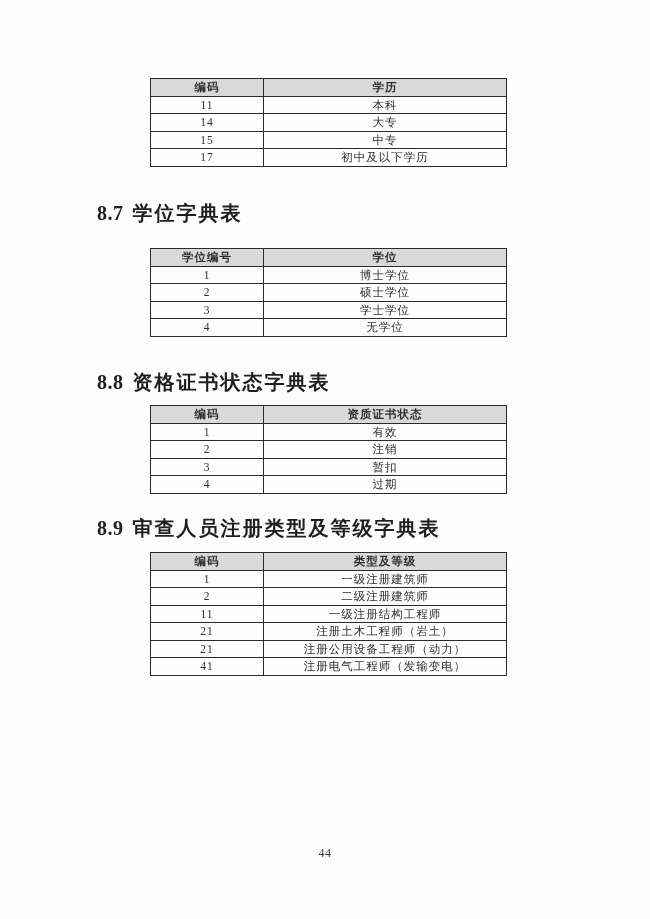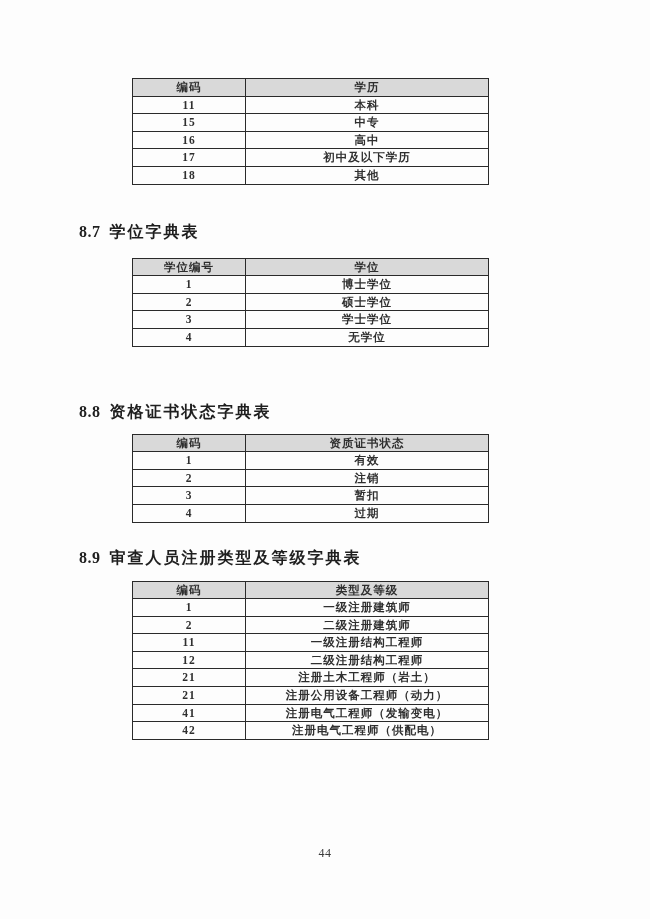--- a/index.html
+++ b/index.html
@@ -6,63 +6,62 @@
   body {
     width: 650px; height: 919px;
     background: #fdfdfd;
     font-family: "Liberation Serif", "DejaVu Serif", serif;
     color: #2f2f2f;
     position: relative;
     overflow: hidden;
   }
   .content {
     position: absolute;
-    left: 79px; top: 78px;
+    left: 97px; top: 78px;
     width: 470px;
   }
   table.dict-table {
     border-collapse: collapse;
     table-layout: fixed;
     width: 356px;
     margin-left: 53px;
     border: 1.6px solid #1d1d1d;
   }
   .dict-table th, .dict-table td {
     border: 1px solid #2a2a2a;
     text-align: center;
     vertical-align: middle;
     font-size: 11.5px;
     line-height: 16.6px;
     height: 16.6px;
     padding: 0;
     letter-spacing: 1px;
     white-space: nowrap;
     overflow: hidden;
-    font-weight: bold;
   }
   .dict-table th {
     background: #d9d9d9;
     font-weight: bold;
   }
   .col-code { width: 112px; }
   .col-value { width: 242px; }
   .sec-heading {
     margin: 0;
-    font-size: 16px;
+    font-size: 20px;
     line-height: 21px;
     font-weight: bold;
     color: #1f1f1f;
     letter-spacing: 2px;
   }
   .sec-num { letter-spacing: 0.5px; margin-right: 9px; }
   
   #table-0 { margin-top: 0; }
   #heading-1 { margin-top: 36px; }
-  #table-1 { margin-top: 16px; }
-  #heading-2 { margin-top: 54px; }
+  #table-1 { margin-top: 24px; }
+  #heading-2 { margin-top: 35px; }
   #table-2 { margin-top: 12px; }
   #heading-3 { margin-top: 24px; }
   #table-3 { margin-top: 13px; }
   .page-number {
     position: absolute;
     left: 0; top: 846px;
     width: 650px;
     text-align: center;
     font-size: 12px;
     color: #3a3a3a;
@@ -80,34 +79,30 @@
           <th class="col-code">编码</th>
           <th class="col-value">学历</th>
         </tr>
       </thead>
     <tbody>
         <tr>
           <td class="col-code">11</td>
           <td class="col-value">本科</td>
         </tr>
         <tr>
+          <td class="col-code">14</td>
+          <td class="col-value">大专</td>
+        </tr>
+        <tr>
           <td class="col-code">15</td>
           <td class="col-value">中专</td>
         </tr>
         <tr>
-          <td class="col-code">16</td>
-          <td class="col-value">高中</td>
-        </tr>
-        <tr>
           <td class="col-code">17</td>
           <td class="col-value">初中及以下学历</td>
-        </tr>
-        <tr>
-          <td class="col-code">18</td>
-          <td class="col-value">其他</td>
         </tr>
       </tbody>
   </table>
 
   <h2 class="sec-heading" id="heading-1">
     <span class="sec-num">8.7</span><span class="sec-title">学位字典表</span>
   </h2>
   <table class="dict-table" id="table-1">
     <thead>
         <tr>
@@ -182,37 +177,29 @@
         </tr>
         <tr>
           <td class="col-code">2</td>
           <td class="col-value">二级注册建筑师</td>
         </tr>
         <tr>
           <td class="col-code">11</td>
           <td class="col-value">一级注册结构工程师</td>
         </tr>
         <tr>
-          <td class="col-code">12</td>
-          <td class="col-value">二级注册结构工程师</td>
-        </tr>
-        <tr>
           <td class="col-code">21</td>
           <td class="col-value">注册土木工程师（岩土）</td>
         </tr>
         <tr>
           <td class="col-code">21</td>
           <td class="col-value">注册公用设备工程师（动力）</td>
         </tr>
         <tr>
           <td class="col-code">41</td>
           <td class="col-value">注册电气工程师（发输变电）</td>
         </tr>
-        <tr>
-          <td class="col-code">42</td>
-          <td class="col-value">注册电气工程师（供配电）</td>
-        </tr>
       </tbody>
   </table>
 
 </div>
 
 <div class="page-number">44</div>
 
 </body></html>

